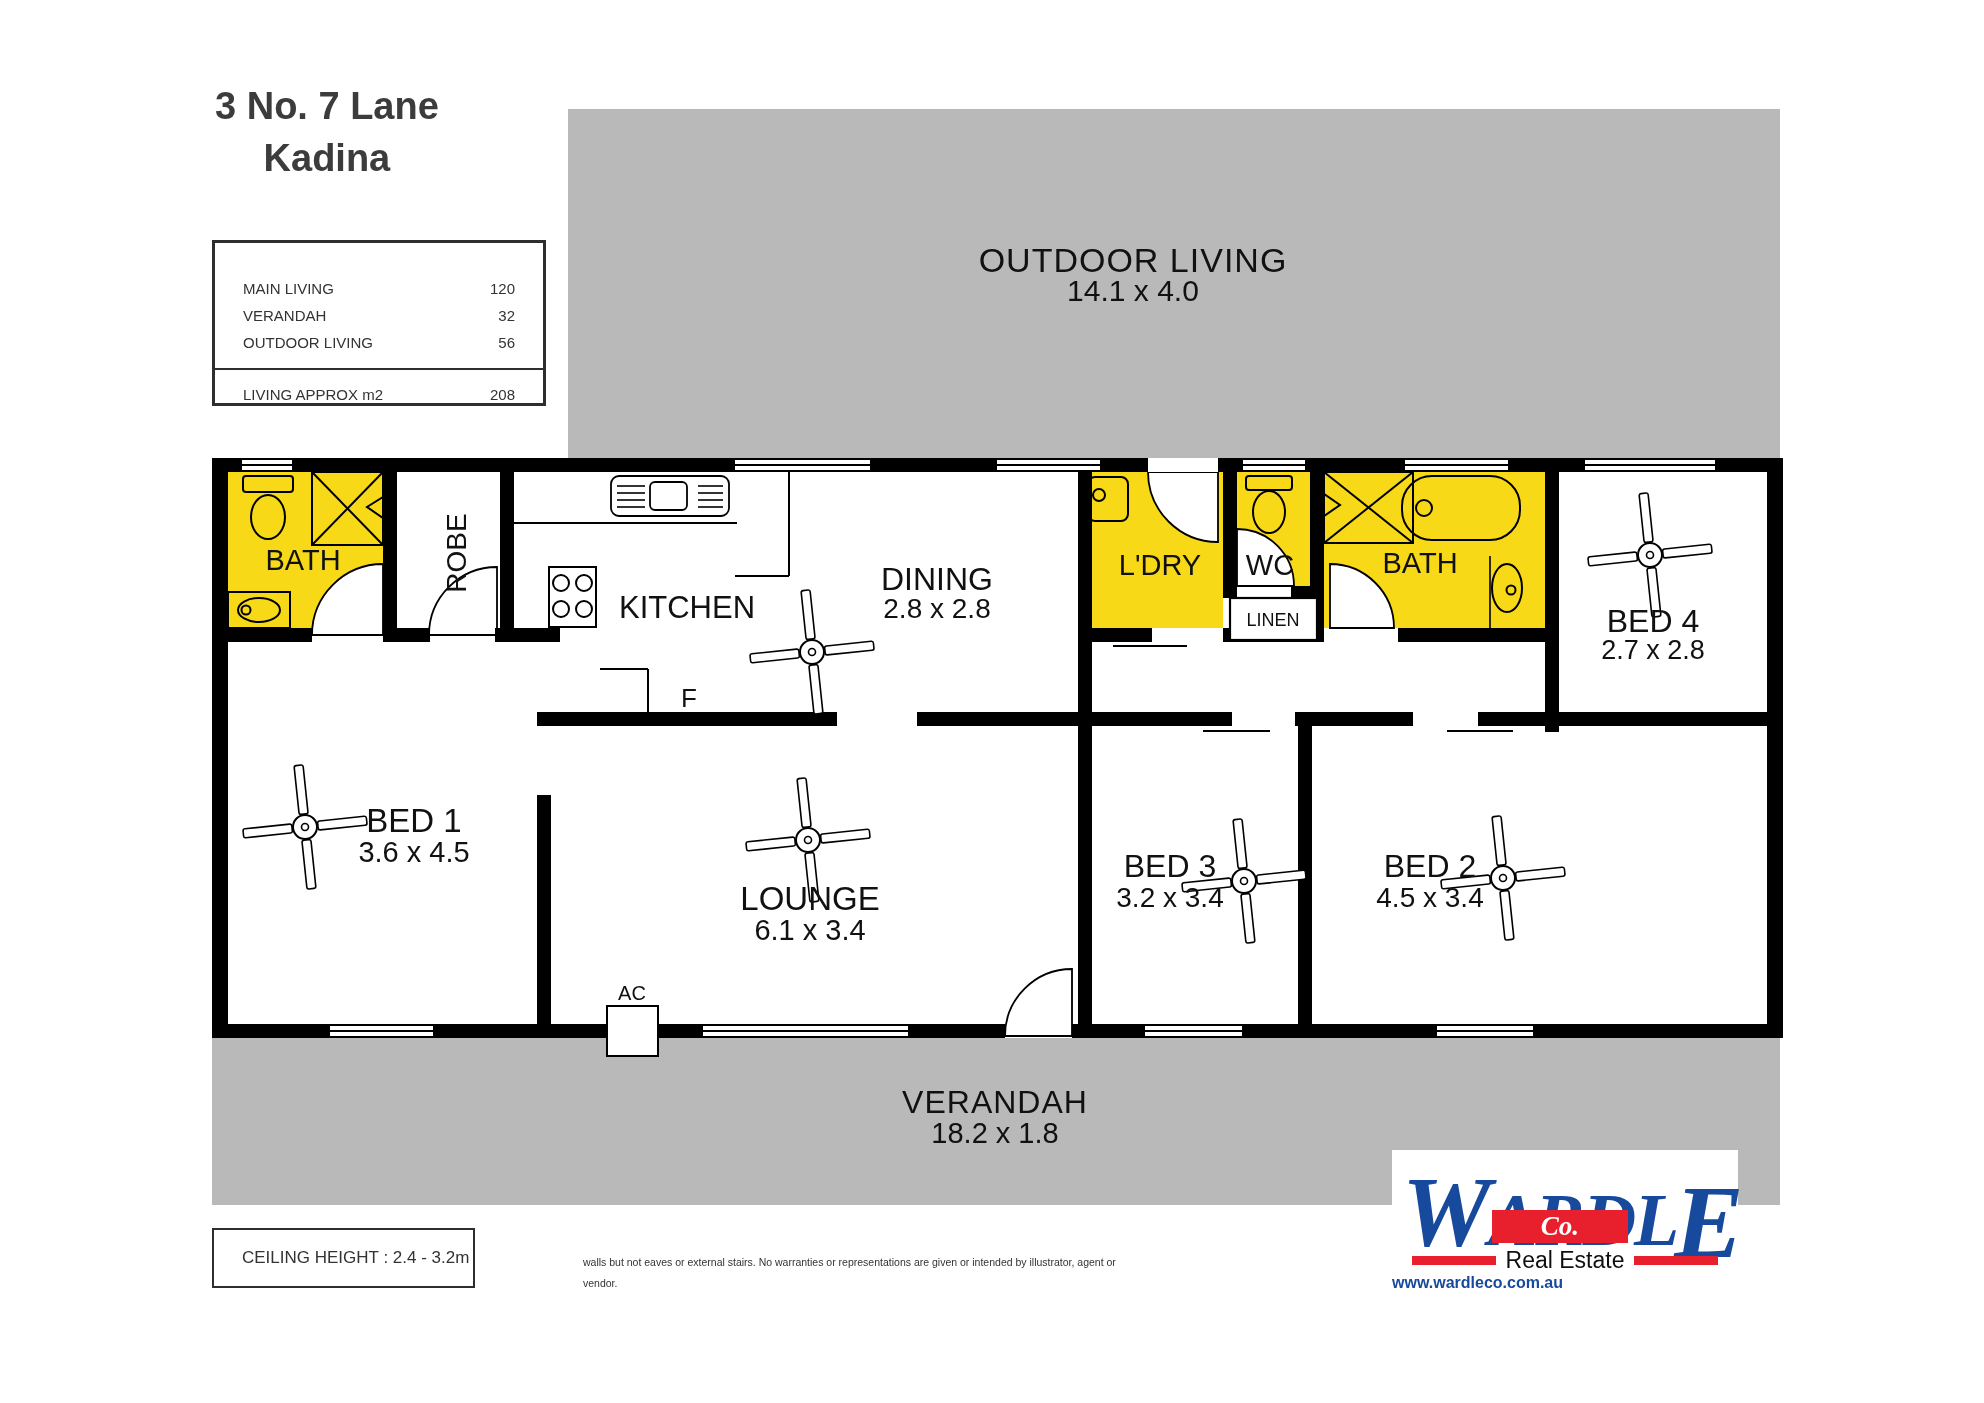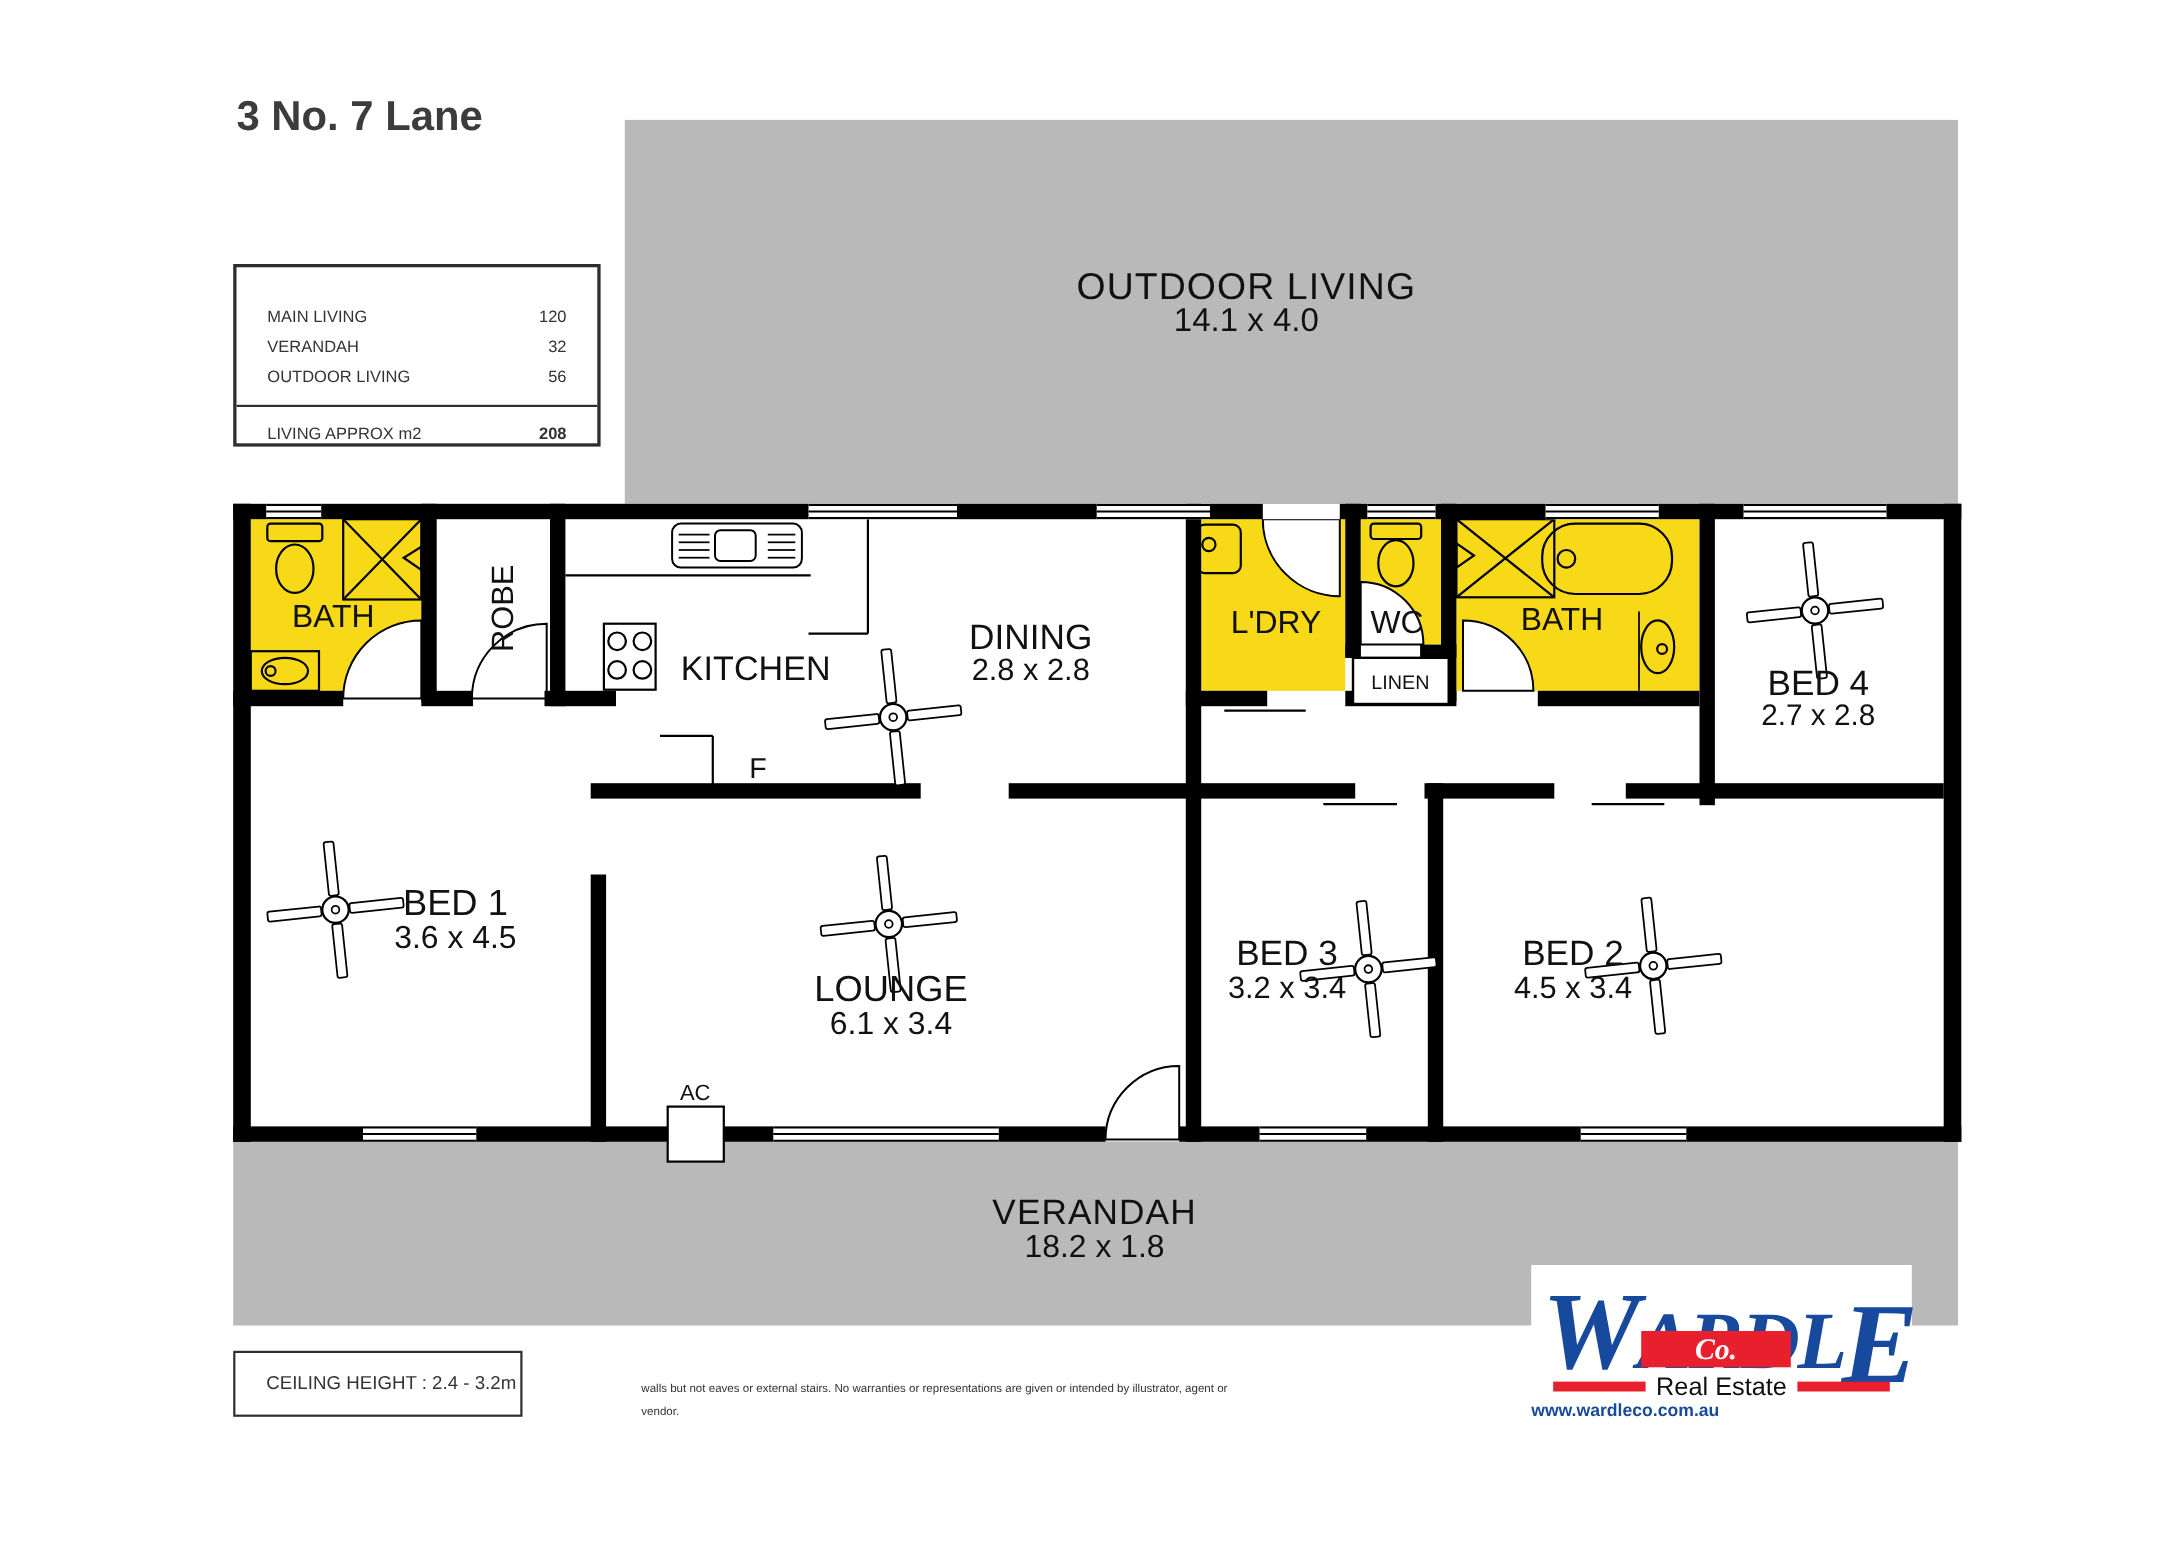--- a/index.html
+++ b/index.html
@@ -9,21 +9,21 @@
 
   
   .title{left:215px;top:80px;color:#3c3c3c;font-weight:700;font-size:38px;line-height:52px;text-align:center;}
 
   
   .area-box{left:212px;top:240px;width:334px;height:166px;border:3px solid #2e2e2e;
             box-sizing:border-box;padding-top:32px;color:#333;font-size:15px;}
   .area-row{display:flex;justify-content:space-between;padding:0 28px;line-height:27px;}
   .area-divider{border:none;border-top:2.5px solid #2e2e2e;margin:12px 0 0 0;}
   .area-total{display:flex;justify-content:space-between;padding:11px 28px 0;line-height:27px;}
-  .area-total .val{font-weight:700;}
+  .area-total .val{font-weight:400;}
 
   
   .ceil-box{left:212px;top:1228px;width:263px;height:60px;border:2.5px solid #2e2e2e;
             box-sizing:border-box;display:flex;align-items:center;padding-left:28px;
             color:#333;font-size:17px;}
 
   
   .disclaimer{left:583px;top:1252px;width:540px;color:#333;font-size:10.5px;line-height:21px;}
 
   
@@ -42,20 +42,21 @@
   .logo-tag{font-size:23px;color:#0f0f0f;}
   .logo-web{position:absolute;left:0;top:124px;width:100%;text-align:left;font-weight:700;font-size:16px;}
 </style>
 </head>
 <body>
 
 <div id="root">
 
   <div class="abs title">
     <div>3 No. 7 Lane</div>
+    <div>Kadina</div>
   </div>
 
   <div class="abs area-box">
     <div class="area-row">
       <span>MAIN LIVING</span>
       <span>120</span>
     </div>
     <div class="area-row">
       <span>VERANDAH</span>
       <span>32</span>

